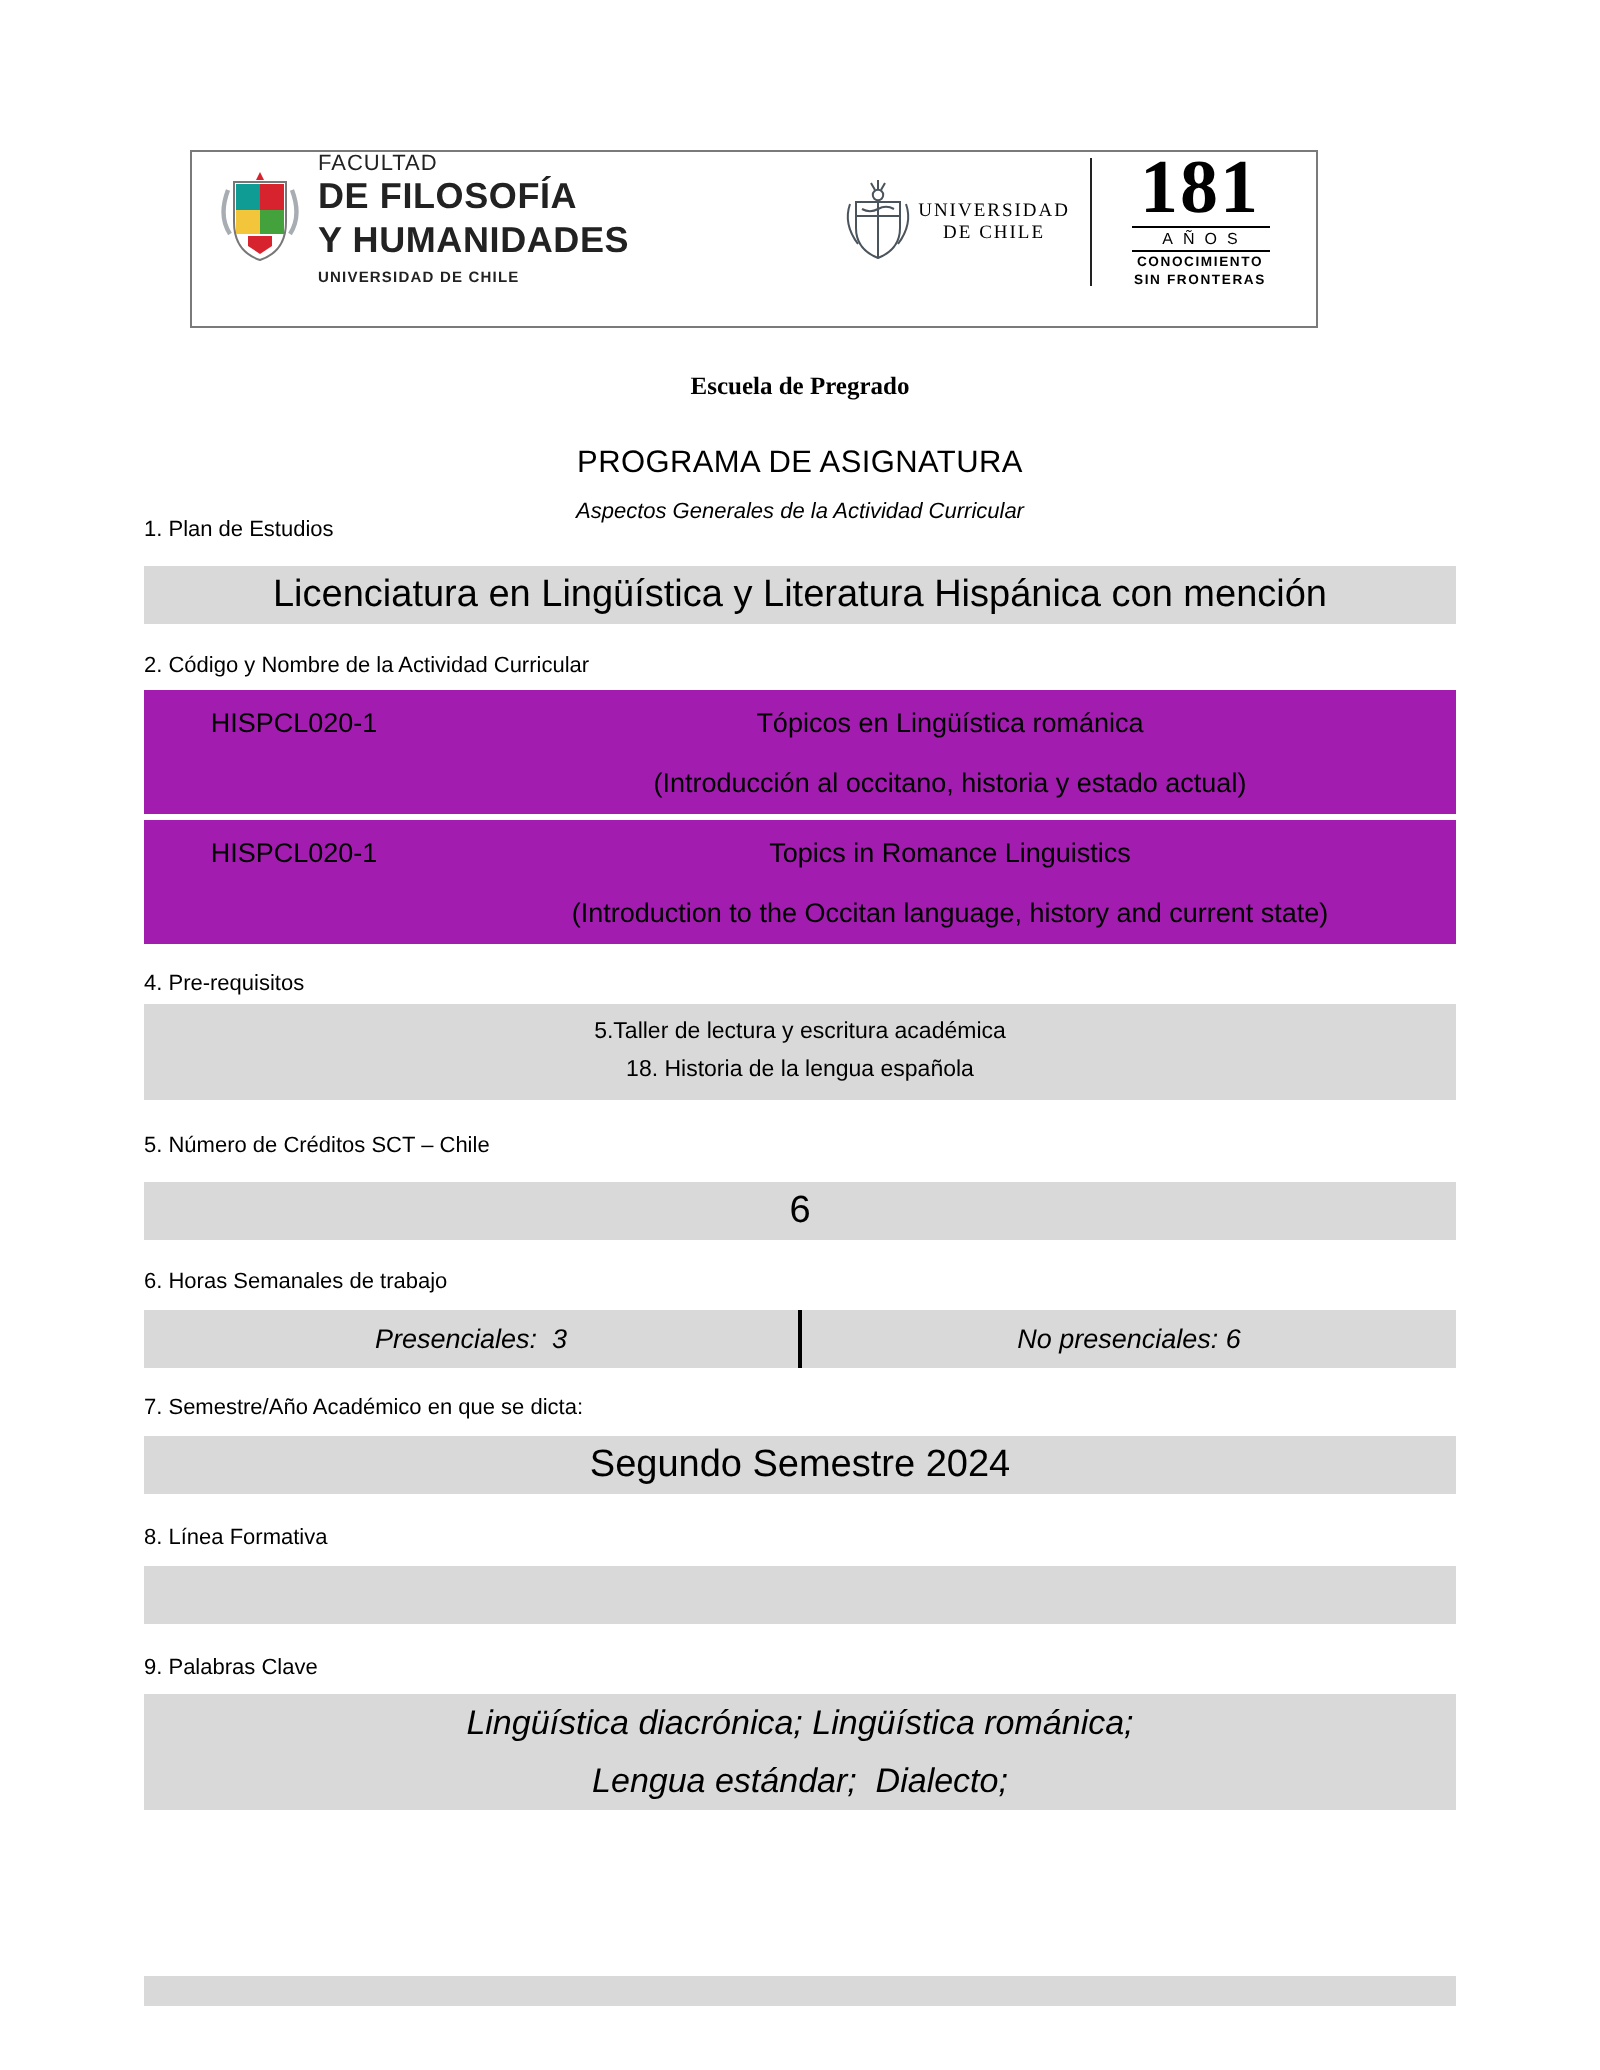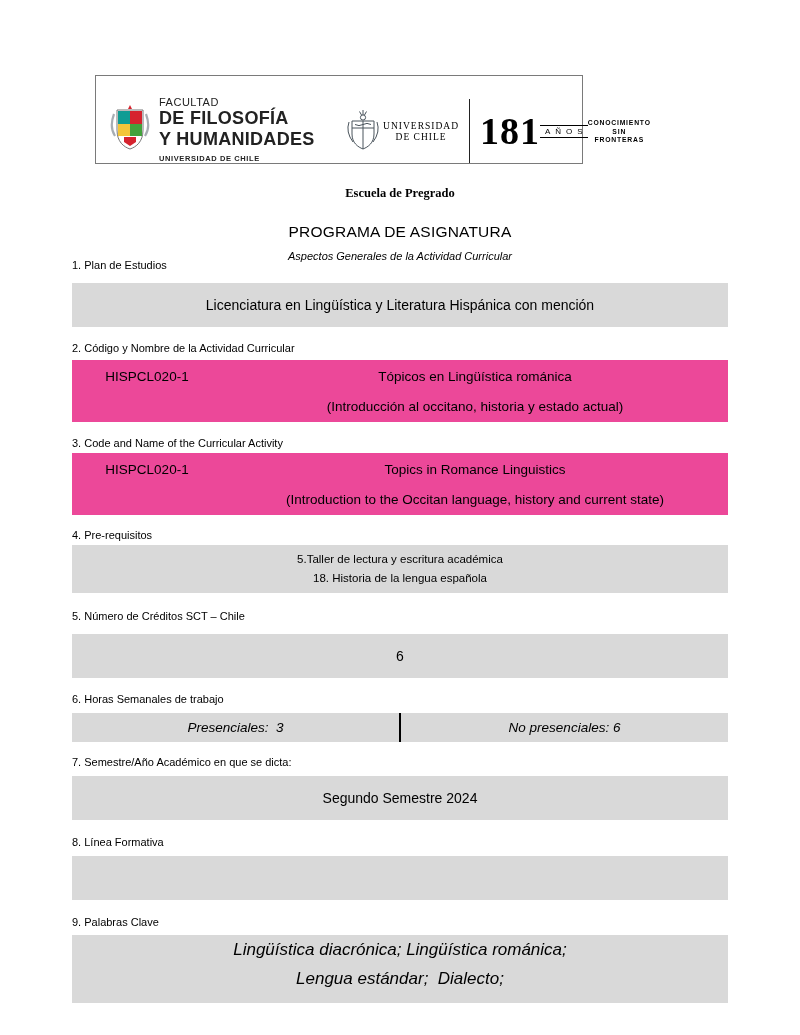--- a/index.html
+++ b/index.html
@@ -1,53 +1,53 @@
 <!DOCTYPE html>
 <html><head>
 <meta charset="utf-8">
 <style>
   html,body { margin:0; padding:0; background:#ffffff; }
   body { width:800px; height:1035px; font-family:"Liberation Sans", sans-serif; color:#000; }
   .page { position:relative; width:800px; height:1035px; background:#fff; overflow:hidden; }
 
   
-  .header-box { position:absolute; left:95px; top:75px; width:488px; height:89px;
+  .header-box { position:absolute; left:95px; top:75px; width:564px; height:89px;
     border:1px solid #7a7a7a; box-sizing:border-box; background:#fff;
-    display:flex; align-items:flex-end; justify-content:space-between; padding:0 14px; }
+    display:flex; align-items:flex-start; justify-content:space-between; padding:0 14px; }
   .faculty-logo { display:flex; align-items:center; gap:9px; }
   .crest svg, .emblem svg { display:block; }
   .faculty-text { display:flex; flex-direction:column; color:#222; }
   .f1 { font-size:11px; letter-spacing:.5px; }
   .f2 { font-size:18px; font-weight:700; letter-spacing:.3px; line-height:1.2; }
   .f3 { font-size:7.5px; font-weight:700; letter-spacing:.6px; margin-top:3px; }
 
   .univ-logo { display:flex; align-items:center; gap:10px; }
   .emblem-col { display:flex; flex-direction:row; align-items:center; }
   .emblem-name { font-family:"Liberation Serif", serif; font-size:9.5px; letter-spacing:1px;
     text-align:center; line-height:1.15; margin-top:2px; display:flex; flex-direction:column; }
   .v-divider { width:1px; height:64px; background:#222; }
-  .years-col { display:flex; flex-direction:row; align-items:center; width:88px; }
+  .years-col { display:flex; flex-direction:column; align-items:center; width:88px; }
   .years-number { font-family:"Liberation Serif", serif; font-size:38px; font-weight:700;
     line-height:.95; letter-spacing:1px; }
   .years-word { font-size:8px; letter-spacing:5px; border-top:1.5px solid #000; border-bottom:1.5px solid #000;
     padding:1px 0 1px 5px; width:64px; text-align:center; margin-top:1px; }
   .slogan { font-size:6.8px; font-weight:700; letter-spacing:.8px; text-align:center;
     margin-top:2px; line-height:1.3; display:flex; flex-direction:column; }
 
   
   .titles { position:absolute; top:186px; left:0; width:100%; text-align:center; }
   .t-school { font-family:"Liberation Serif", serif; font-weight:700; font-size:12.5px; }
   .t-main { font-size:15.5px; margin-top:22px; letter-spacing:.2px; }
   .t-sub { font-style:italic; font-size:11px; margin-top:9px; }
 
   
   .content { position:absolute; top:256px; left:72px; width:656px; }
   .sec-label { font-size:11px; line-height:14px; }
-  .bar { background:#d9d9d9; height:44px; display:flex; align-items:center; justify-content:center; font-size:14px; }
-  .bar-block { background:#ec4899; padding:1px 0; }
+  .bar { background:#d9d9d9; height:29px; display:flex; align-items:center; justify-content:center; font-size:19px; }
+  .bar-block { background:#a21caf; padding:1px 0; }
   .row { display:flex; align-items:center; height:30px; font-size:13.5px; }
   .code-cell { flex:0 0 150px; text-align:center; }
   .name-cell { flex:1; text-align:center; }
   .small-lines { background:#d9d9d9; padding:5px 0; font-size:11.5px; text-align:center; }
   .small-lines .sl { line-height:19px; }
   .split-bar { background:#d9d9d9; height:29px; display:flex; font-style:italic; font-size:13.5px; }
   .split-half { flex:1; display:flex; align-items:center; justify-content:center; }
   .split-divider { width:2px; background:#000; }
   .italic-lines { background:#d9d9d9; font-style:italic; font-size:17px; text-align:center; }
   .italic-lines .il { line-height:29px; }
@@ -131,21 +131,20 @@
       <div class="row">
         <span class="code-cell">HISPCL020-1</span>
         <span class="name-cell">Tópicos en Lingüística románica</span>
       </div>
       <div class="row">
         <span class="code-cell"></span>
         <span class="name-cell">(Introducción al occitano, historia y estado actual)</span>
       </div>
     </div>
 
-    <div class="sec-label" style="margin-top:14px">3. Code and Name of the Curricular Activity</div>
     <div class="bar-block" style="margin-top:3px">
       <div class="row">
         <span class="code-cell">HISPCL020-1</span>
         <span class="name-cell">Topics in Romance Linguistics</span>
       </div>
       <div class="row">
         <span class="code-cell"></span>
         <span class="name-cell">(Introduction to the Occitan language, history and current state)</span>
       </div>
     </div>

